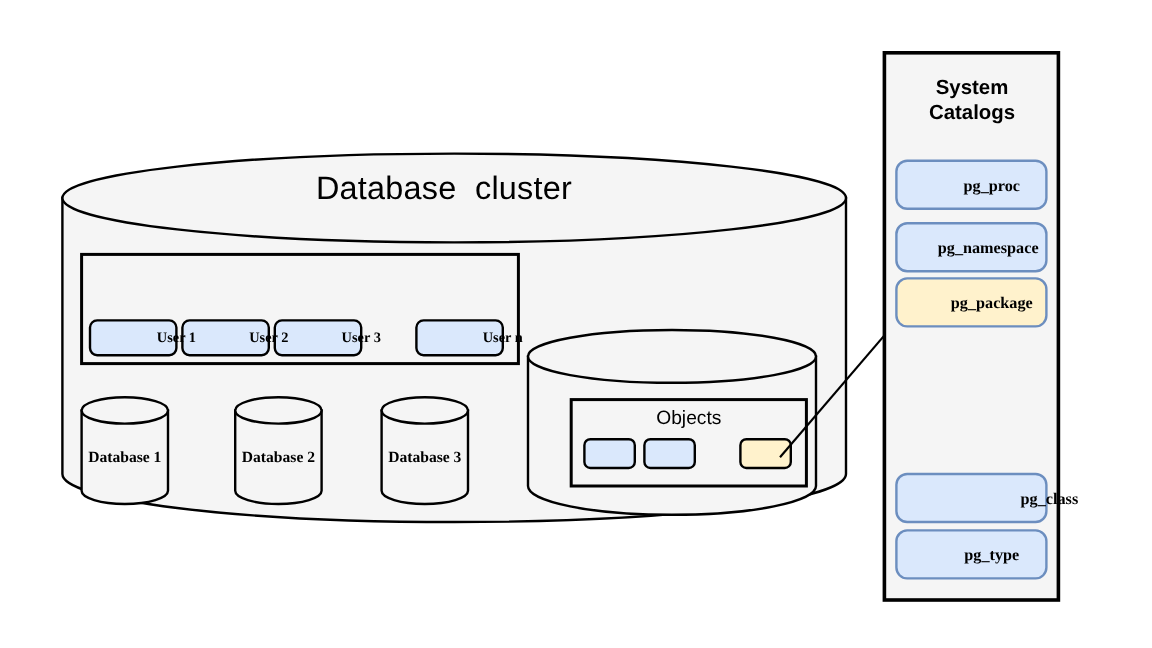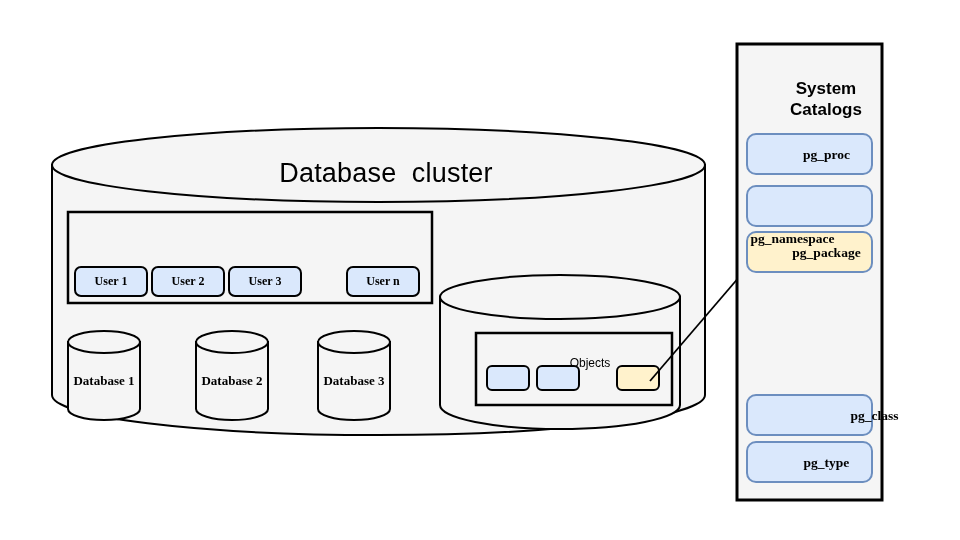--- a/index.html
+++ b/index.html
@@ -20,21 +20,21 @@
     position: absolute;
     left: 0;
     top: 0;
     width: 960px;
     height: 540px;
   }
 
   
   .lbl {
     position: absolute;
-    margin: 16px;
+    margin: 0;
     text-align: center;
     color: #000000;
     white-space: pre;
     pointer-events: none;
   }
   .lbl-sans {
     font-family: "Liberation Sans", sans-serif;
   }
 
   #cluster-title {
@@ -47,40 +47,41 @@
   #users-title {
     left: 130px;
     top: 228px;
     width: 240px;
     font-size: 20px;
   }
   #objects-title {
     left: 484px;
     top: 340px;
     width: 180px;
-    font-size: 12px;
+    font-size: 16px;
   }
   #catalog-title {
     left: 742px;
     top: 62px;
     width: 136px;
     font-size: 17px;
     font-weight: bold;
     line-height: 21px;
   }
 
   .chip-text {
     position: absolute;
     font-family: "Liberation Serif", serif;
     font-weight: bold;
     font-size: 12px;
     color: #000000;
     text-align: center;
     white-space: pre;
     pointer-events: none;
+    margin-left: 36px;
   }
   .db-text {
     position: absolute;
     font-family: "Liberation Serif", serif;
     font-weight: bold;
     font-size: 13px;
     color: #000000;
     text-align: center;
     white-space: pre;
     pointer-events: none;
@@ -185,21 +186,21 @@
 
   <div class="db-text" style="left:58px; top:373px; width:92px;">Database 1</div>
   <div class="db-text" style="left:186px; top:373px; width:92px;">Database 2</div>
   <div class="db-text" style="left:308px; top:373px; width:92px;">Database 3</div>
 
   <div class="chip-text" style="left:487px; top:373px; width:42px;"></div>
   <div class="chip-text" style="left:537px; top:373px; width:42px;"></div>
   <div class="chip-text" style="left:617px; top:373px; width:42px;"></div>
 
   <div class="cat-text" style="left:747px; top:147px; width:125px;">pg_proc</div>
-  <div class="cat-text" style="left:713px; top:199px; width:125px;margin-top:32px;">pg_namespace</div>
+  <div class="cat-text" style="left:744px; top:199px; width:125px;">pg_namespace</div>
   <div class="cat-text" style="left:747px; top:245px; width:125px;">pg_package</div>
   <div class="cat-text" style="left:747px; top:408px; width:125px;margin-left:48px;">pg_class</div>
   <div class="cat-text" style="left:747px; top:455px; width:125px;">pg_type</div>
 
   <div class="hit" style="left:75px;  top:267px; width:72px;  height:29px;"></div>
   <div class="hit" style="left:152px; top:267px; width:72px;  height:29px;"></div>
   <div class="hit" style="left:229px; top:267px; width:72px;  height:29px;"></div>
   <div class="hit" style="left:347px; top:267px; width:72px;  height:29px;"></div>
 
   <div class="hit" style="left:68px;  top:331px; width:72px;  height:89px;"></div>

